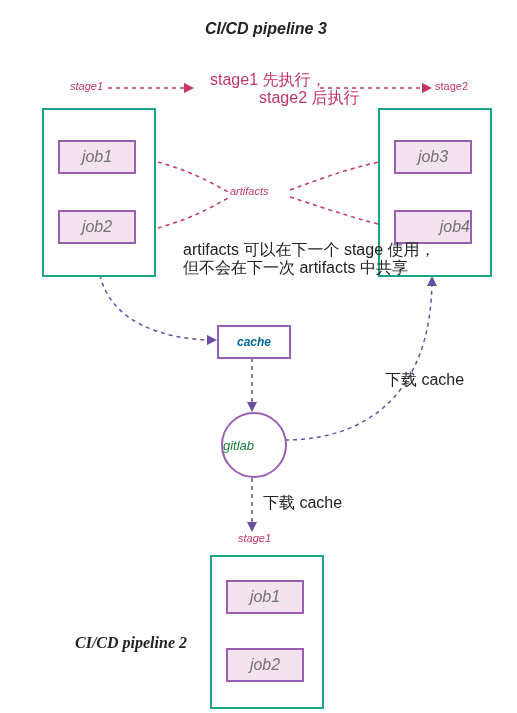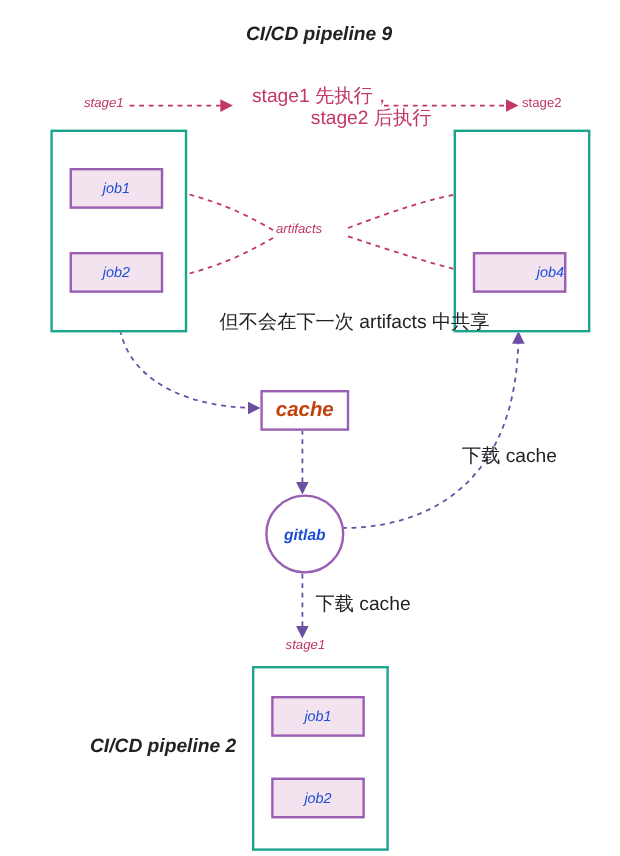--- a/index.html
+++ b/index.html
@@ -38,52 +38,52 @@
   }
   .job-box {
     position: absolute;
     width: 74px;
     height: 30px;
     border: 2px solid #9a5fb3;
     background: #f3e3ef;
     display: flex;
     align-items: center;
     justify-content: center;
-    font-size: 12px;
+    font-size: 16px;
     font-style: italic;
-    color: #1d4ed8;
+    color: #737373;
   }
   .cache-box {
     position: absolute;
     width: 70px;
     height: 30px;
     border: 2px solid #9a5fb3;
     background: #ffffff;
     display: flex;
     align-items: center;
     justify-content: center;
-    font-size: 17px;
+    font-size: 12px;
     font-style: italic;
     font-weight: bold;
-    color: #c2410c;
+    color: #0369a1;
   }
   .gitlab-circle {
     position: absolute;
     width: 62px;
     height: 62px;
     border: 2px solid #9a5fb3;
     border-radius: 50%;
     background: #ffffff;
     display: flex;
     align-items: center;
-    justify-content: center;
+    justify-content: flex-start;
     font-size: 13px;
     font-style: italic;
-    font-weight: bold;
-    color: #1d4ed8;
+    font-weight: normal;
+    color: #15803d;
   }
 </style>
 </head>
 <body>
 
 <div class="canvas">
 
   <svg class="lines">
     <defs>
       <marker id="arrow-pink" viewBox="0 0 10 10" refX="8" refY="5" markerWidth="7" markerHeight="7" orient="auto-start-reverse">
@@ -104,44 +104,48 @@
 
     <path d="M 100 275 C 110 320, 160 340, 215 340" stroke="#6b4fa3" stroke-width="1.5" stroke-dasharray="4 4" fill="none" marker-end="url(#arrow-purple)"></path>
 
     <path d="M 252 358 L 252 410" stroke="#6b4fa3" stroke-width="1.5" stroke-dasharray="4 4" fill="none" marker-end="url(#arrow-purple)"></path>
 
     <path d="M 285 440 C 360 440, 432 400, 432 278" stroke="#6b4fa3" stroke-width="1.5" stroke-dasharray="4 4" fill="none" marker-end="url(#arrow-purple)"></path>
 
     <path d="M 252 478 L 252 530" stroke="#6b4fa3" stroke-width="1.5" stroke-dasharray="4 4" fill="none" marker-end="url(#arrow-purple)"></path>
   </svg>
 
-  <div class="label title black" style="left:205px; top:20px;">CI/CD pipeline 9</div>
-  <div class="label title black" style="left:75px; top:614px;">CI/CD pipeline 2</div>
+  <div class="label title black" style="left:205px; top:20px;">CI/CD pipeline 3</div>
+  <div class="label title black" style="left:75px; top:634px;font-family:Liberation Serif, serif;">CI/CD pipeline 2</div>
 
   <div class="label pink" style="left:70px; top:80px; font-style:italic;">stage1</div>
   <div class="label pink" style="left:435px; top:80px; ">stage2</div>
 
   <div class="label pink small" style="left:210px; top:70px;">stage1 先执行，</div>
   <div class="label pink small" style="left:215px; top:88px;margin-left:44px;">stage2 后执行</div>
 
   <div class="stage-box" style="left:42px; top:108px; width:110px; height:165px;"></div>
   <div class="job-box" style="left:58px; top:140px;">
       <span>job1</span>
     </div>
   <div class="job-box" style="left:58px; top:210px;">
       <span>job2</span>
     </div>
 
   <div class="stage-box" style="left:378px; top:108px; width:110px; height:165px;"></div>
+  <div class="job-box" style="left:394px; top:140px;">
+      <span>job3</span>
+    </div>
   <div class="job-box" style="left:394px; top:210px;justify-content:flex-end;">
       <span>job4</span>
     </div>
 
   <div class="label pink" style="left:230px; top:185px; font-style:italic;">artifacts</div>
 
+  <div class="label black small" style="left:183px; top:240px;">artifacts 可以在下一个 stage 使用，</div>
   <div class="label black small" style="left:183px; top:258px;">但不会在下一次 artifacts 中共享</div>
 
   <div class="cache-box" style="left:217px; top:325px;">
       <span>cache</span>
     </div>
 
   <div class="label black small" style="left:385px; top:370px;">下载 cache</div>
 
   <div class="gitlab-circle" style="left:221px; top:412px;">
       <span>gitlab</span>

